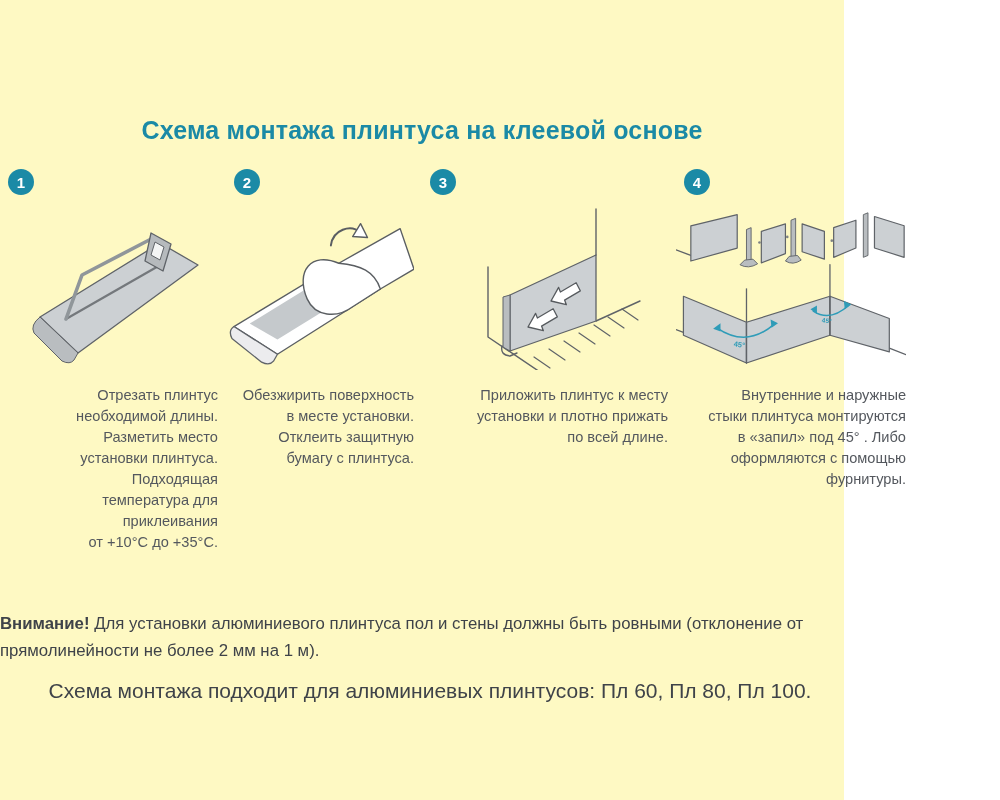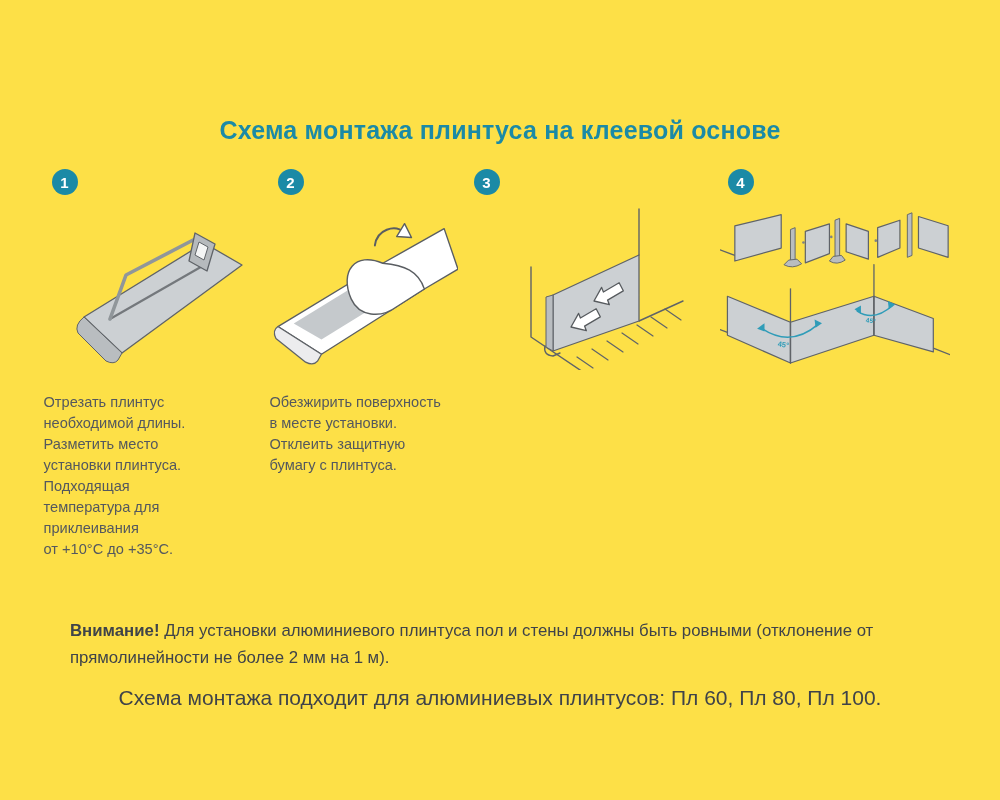--- a/index.html
+++ b/index.html
@@ -2,21 +2,21 @@
 <html><head>
 <meta charset="utf-8">
 <style>
   html,body{margin:0;padding:0;background:#ffffff;}
   body{
     width:1000px;height:800px;
     font-family:"Liberation Sans",sans-serif;
     color:#3f4349;
     overflow:hidden;
   }
-  .page{position:relative;width:1000px;height:800px;background:#fde047;}
+  .page{position:relative;width:844px;height:800px;background:#fef9c3;}
   .title{
     margin:0;padding-top:116px;
     text-align:center;
     font-size:25px;font-weight:bold;
     color:#1b8aa6;letter-spacing:.2px;
   }
   .steps{
     display:flex;gap:8px;
     width:913px;margin:24px auto 0;
     align-items:flex-start;
@@ -31,22 +31,22 @@
     background:#1b8aa6;color:#fff;
     font-size:15px;font-weight:bold;
     display:flex;align-items:center;justify-content:center;
     margin:0 0 4px 8px;
   }
   .illu{
     height:176px;
     display:flex;align-items:center;justify-content:center;
   }
   .step-text{
-    margin-top:17px;
-    text-align:left;
+    margin-top:10px;
+    text-align:right;
     font-size:14.6px;line-height:1.44;
     color:#54585e;
     white-space:pre-line;
   }
   .warning{
     margin:58px auto 0;
     width:860px;
     font-size:16.8px;line-height:1.6;
     color:#3f4349;
   }
@@ -149,20 +149,23 @@
             <path class="panel" d="M 62 90 L 148 50 L 148 116 L 62 146 Z"></path>
             <path class="panel-dark" d="M 55 92 L 62 90 L 62 146 L 55 142 Z"></path>
             <path class="ln" d="M 54 141 Q 52 150 62 151 L 69 148" stroke-width="1.2"></path>
           </g>
           <g>
             <polygon points="0,0 12,-10 12,-5 30,-8 31,1 13,4 13,9" transform="translate(80,122) rotate(-21)" fill="#ffffff" stroke="#565a5e" stroke-width="1.3" stroke-linejoin="round"></polygon>
             <polygon points="0,0 12,-10 12,-5 30,-8 31,1 13,4 13,9" transform="translate(103,96) rotate(-21)" fill="#ffffff" stroke="#565a5e" stroke-width="1.3" stroke-linejoin="round"></polygon>
           </g>
         </svg>
       </div>
+      <div class="step-text">Приложить плинтус к месту
+установки и плотно прижать
+по всей длине.</div>
     </div>
 
     <div class="step">
       <div class="badge">4</div>
       <div class="illu">
         <svg width="230" height="172" viewBox="0 0 248 172">
           <g>
             <path class="ln" d="M 0 46 L 16 52" stroke-width="1.1"></path>
             <path class="panel" d="M 16 20 L 66 8 L 66 44 L 16 58 Z"></path>
             <path class="panel-dark" d="M 76 24 L 81 22 L 81 58 L 76 60 Z"></path>
@@ -194,20 +197,25 @@
             </g>
             <g>
               <path class="teal" d="M 148 112 Q 166 124 186 106"></path>
               <polygon class="teal-fill" points="145,110 152,106 152,115"></polygon>
               <polygon class="teal-fill" points="189,105 181,101 182,110"></polygon>
               <text class="angle-label" x="157" y="124" font-size="7" transform="rotate(8 157 124)">45°</text>
             </g>
           </g>
         </svg>
       </div>
+      <div class="step-text">Внутренние и наружные
+стыки плинтуса монтируются
+в «запил» под 45° . Либо
+оформляются с помощью
+фурнитуры.</div>
     </div>
 
   </div>
 
   <p class="warning"><b>Внимание!</b> <span>Для установки алюминиевого плинтуса пол и стены должны быть ровными (отклонение от прямолинейности не более 2 мм на 1 м).</span></p>
 
   <p class="note">Схема монтажа подходит для алюминиевых плинтусов: Пл 60, Пл 80, Пл 100.</p>
 
 </div>
 

